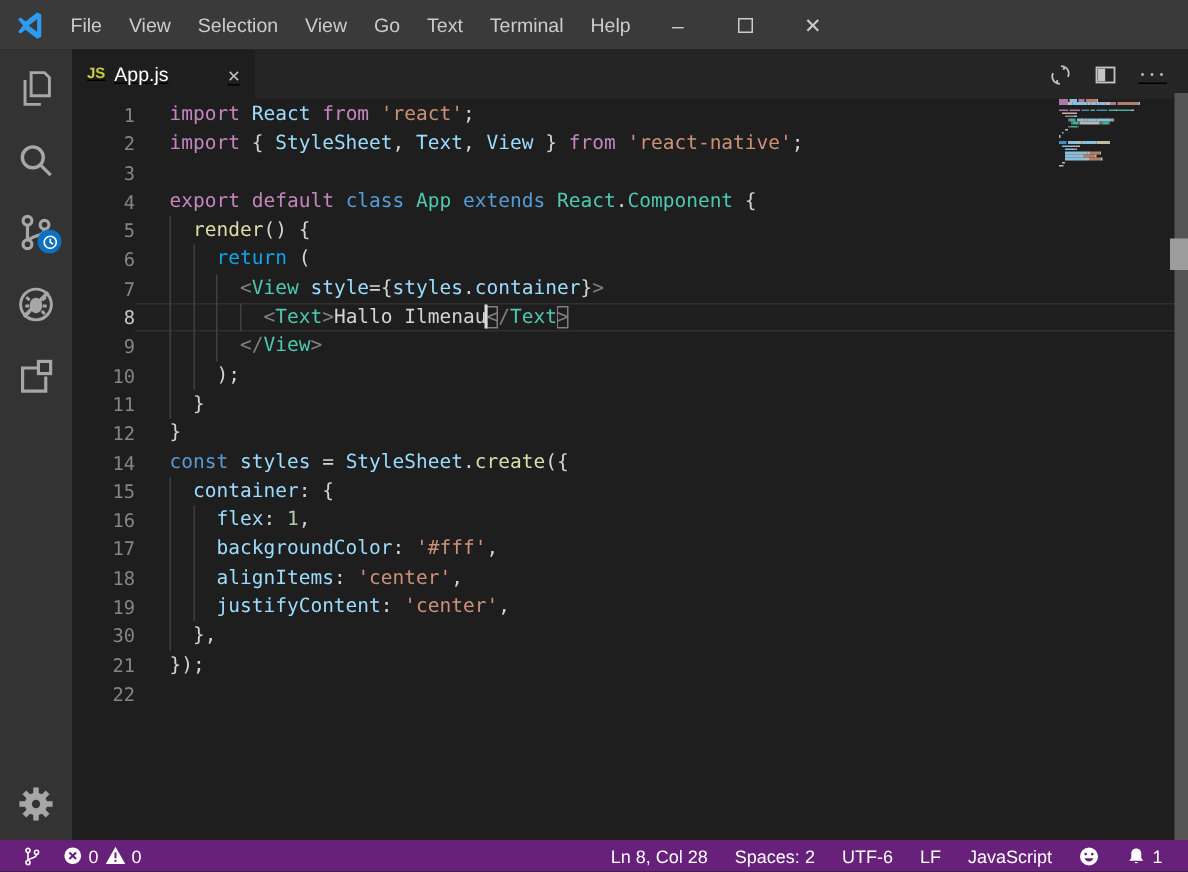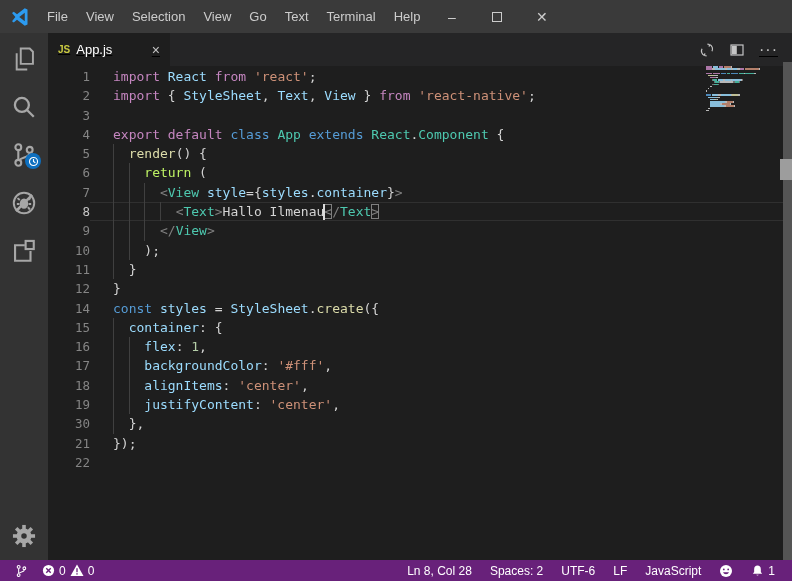--- a/index.html
+++ b/index.html
@@ -201,21 +201,21 @@
         </div>
       </div>
 
       <div class="editor">
         <div class="code" id="code-lines">
             <div class="line"><div class="ln">1</div><div class="lc"><span style="color: rgb(197, 134, 192);">import</span><span style="color: rgb(212, 212, 212);"> </span><span style="color: rgb(156, 220, 254);">React</span><span style="color: rgb(212, 212, 212);"> </span><span style="color: rgb(197, 134, 192);">from</span><span style="color: rgb(212, 212, 212);"> </span><span style="color: rgb(206, 145, 120);">'react'</span><span style="color: rgb(212, 212, 212);">;</span></div></div>
             <div class="line"><div class="ln">2</div><div class="lc"><span style="color: rgb(197, 134, 192);">import</span><span style="color: rgb(212, 212, 212);"> { </span><span style="color: rgb(156, 220, 254);">StyleSheet</span><span style="color: rgb(212, 212, 212);">, </span><span style="color: rgb(156, 220, 254);">Text</span><span style="color: rgb(212, 212, 212);">, </span><span style="color: rgb(156, 220, 254);">View</span><span style="color: rgb(212, 212, 212);"> } </span><span style="color: rgb(197, 134, 192);">from</span><span style="color: rgb(212, 212, 212);"> </span><span style="color: rgb(206, 145, 120);">'react-native'</span><span style="color: rgb(212, 212, 212);">;</span></div></div>
             <div class="line"><div class="ln">3</div><div class="lc"></div></div>
             <div class="line"><div class="ln">4</div><div class="lc"><span style="color: rgb(197, 134, 192);">export</span><span style="color: rgb(212, 212, 212);"> </span><span style="color: rgb(197, 134, 192);">default</span><span style="color: rgb(212, 212, 212);"> </span><span style="color: rgb(86, 156, 214);">class</span><span style="color: rgb(212, 212, 212);"> </span><span style="color: rgb(78, 201, 176);">App</span><span style="color: rgb(212, 212, 212);"> </span><span style="color: rgb(86, 156, 214);">extends</span><span style="color: rgb(212, 212, 212);"> </span><span style="color: rgb(78, 201, 176);">React</span><span style="color: rgb(212, 212, 212);">.</span><span style="color: rgb(78, 201, 176);">Component</span><span style="color: rgb(212, 212, 212);"> {</span></div></div>
             <div class="line"><div class="ln">5</div><div class="lc"><div class="guide" style="left: 23px;"></div><span style="color: rgb(212, 212, 212);">  </span><span style="color: rgb(220, 220, 170);">render</span><span style="color: rgb(212, 212, 212);">() {</span></div></div>
-            <div class="line"><div class="ln">6</div><div class="lc"><div class="guide" style="left: 23px;"></div><div class="guide" style="left: 38.64px;"></div><span style="color: rgb(212, 212, 212);">    </span><span style="color: #bef264;">return</span><span style="color: rgb(212, 212, 212);"> (</span></div></div>
+            <div class="line"><div class="ln">6</div><div class="lc"><div class="guide" style="left: 23px;"></div><div class="guide" style="left: 38.64px;"></div><span style="color: rgb(212, 212, 212);">    </span><span style="color: #0ea5e9;">return</span><span style="color: rgb(212, 212, 212);"> (</span></div></div>
             <div class="line"><div class="ln">7</div><div class="lc"><div class="guide" style="left: 23px;"></div><div class="guide" style="left: 38.64px;"></div><div class="guide" style="left: 54.28px;"></div><span style="color: rgb(212, 212, 212);">      </span><span style="color: rgb(128, 128, 128);">&lt;</span><span style="color: rgb(78, 201, 176);">View</span><span style="color: rgb(212, 212, 212);"> </span><span style="color: rgb(156, 220, 254);">style</span><span style="color: rgb(212, 212, 212);">={</span><span style="color: rgb(156, 220, 254);">styles</span><span style="color: rgb(212, 212, 212);">.</span><span style="color: rgb(156, 220, 254);">container</span><span style="color: rgb(212, 212, 212);">}</span><span style="color: rgb(128, 128, 128);">&gt;</span></div></div>
             <div class="line current"><div class="ln">8</div><div class="lc"><div class="guide" style="left: 23px;"></div><div class="guide" style="left: 38.64px;"></div><div class="guide" style="left: 54.28px;"></div><div class="guide" style="left: 69.92px;"></div><span style="color: rgb(212, 212, 212);">        </span><span style="color: rgb(128, 128, 128);">&lt;</span><span style="color: rgb(78, 201, 176);">Text</span><span style="color: rgb(128, 128, 128);">&gt;</span><span style="color: rgb(212, 212, 212);">Hallo Ilmenau</span><span class="cursor"></span><span class="bbox" style="color: rgb(128, 128, 128);">&lt;</span><span style="color: rgb(128, 128, 128);">/</span><span style="color: rgb(78, 201, 176);">Text</span><span class="bbox" style="color: rgb(128, 128, 128);">&gt;</span></div></div>
             <div class="line"><div class="ln">9</div><div class="lc"><div class="guide" style="left: 23px;"></div><div class="guide" style="left: 38.64px;"></div><div class="guide" style="left: 54.28px;"></div><span style="color: rgb(212, 212, 212);">      </span><span style="color: rgb(128, 128, 128);">&lt;/</span><span style="color: rgb(78, 201, 176);">View</span><span style="color: rgb(128, 128, 128);">&gt;</span></div></div>
             <div class="line"><div class="ln">10</div><div class="lc"><div class="guide" style="left: 23px;"></div><div class="guide" style="left: 38.64px;"></div><span style="color: rgb(212, 212, 212);">    </span><span style="color: rgb(212, 212, 212);">);</span></div></div>
             <div class="line"><div class="ln">11</div><div class="lc"><div class="guide" style="left: 23px;"></div><span style="color: rgb(212, 212, 212);">  </span><span style="color: rgb(212, 212, 212);">}</span></div></div>
             <div class="line"><div class="ln">12</div><div class="lc"><span style="color: rgb(212, 212, 212);">}</span></div></div>
             <div class="line"><div class="ln">14</div><div class="lc"><span style="color: rgb(86, 156, 214);">const</span><span style="color: rgb(212, 212, 212);"> </span><span style="color: rgb(156, 220, 254);">styles</span><span style="color: rgb(212, 212, 212);"> = </span><span style="color: rgb(156, 220, 254);">StyleSheet</span><span style="color: rgb(212, 212, 212);">.</span><span style="color: rgb(220, 220, 170);">create</span><span style="color: rgb(212, 212, 212);">({</span></div></div>
             <div class="line"><div class="ln">15</div><div class="lc"><div class="guide" style="left: 23px;"></div><span style="color: rgb(212, 212, 212);">  </span><span style="color: rgb(156, 220, 254);">container</span><span style="color: rgb(212, 212, 212);">: {</span></div></div>
             <div class="line"><div class="ln">16</div><div class="lc"><div class="guide" style="left: 23px;"></div><div class="guide" style="left: 38.64px;"></div><span style="color: rgb(212, 212, 212);">    </span><span style="color: rgb(156, 220, 254);">flex</span><span style="color: rgb(212, 212, 212);">: </span><span style="color: rgb(181, 206, 168);">1</span><span style="color: rgb(212, 212, 212);">,</span></div></div>
             <div class="line"><div class="ln">17</div><div class="lc"><div class="guide" style="left: 23px;"></div><div class="guide" style="left: 38.64px;"></div><span style="color: rgb(212, 212, 212);">    </span><span style="color: rgb(156, 220, 254);">backgroundColor</span><span style="color: rgb(212, 212, 212);">: </span><span style="color: rgb(206, 145, 120);">'#fff'</span><span style="color: rgb(212, 212, 212);">,</span></div></div>

